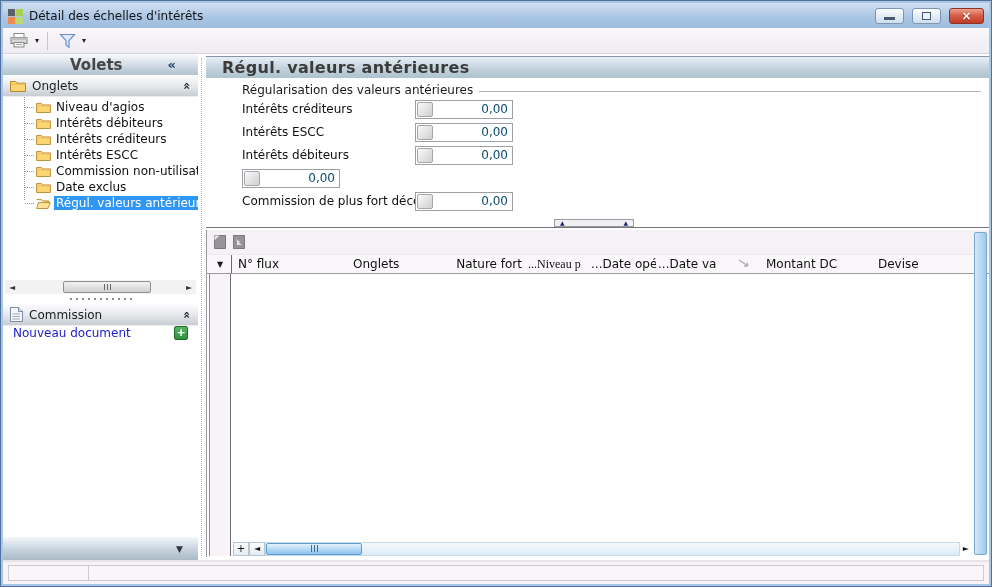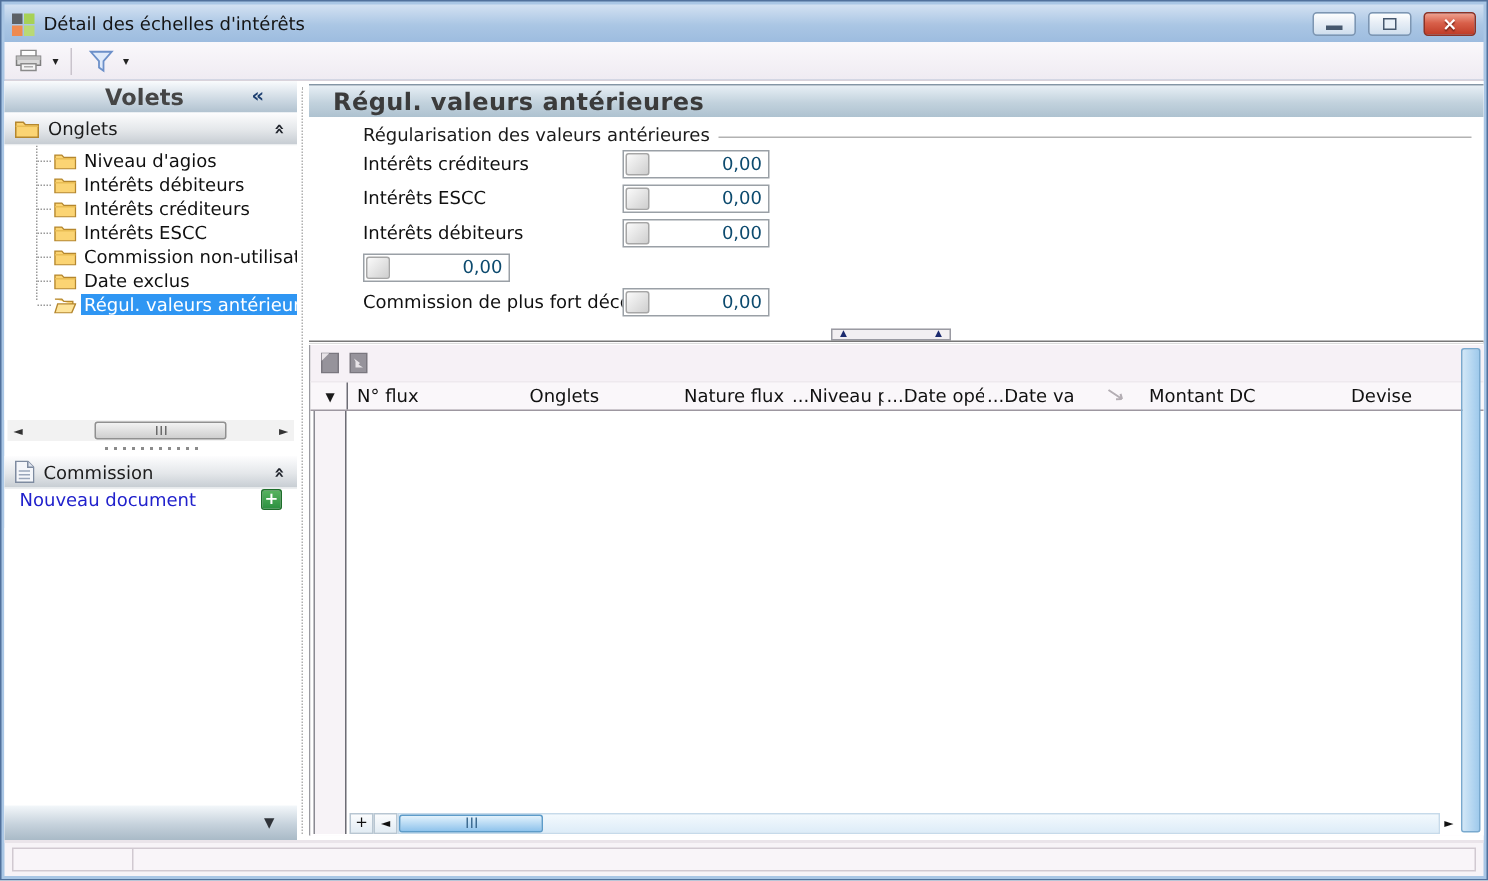--- a/index.html
+++ b/index.html
@@ -143,24 +143,24 @@
     height:20px; display:flex; align-items:center; background:#faf7fa;
     border-top:1px solid #eee9ee; border-bottom:1px solid #9d97a0;
     font-size:12px; color:#101010; padding-left:2px;
   }
   .gh-cell { white-space:nowrap; overflow:hidden; }
   .gh-sel { width:23px; flex:none; text-align:center; border-right:1px solid #6d6d75; align-self:stretch;
     display:flex; align-items:center; justify-content:center; }
   .gh-sel span { font-size:8px; color:#1a1a1a; }
   .c1{width:114px; padding-left:6px;} .c2{width:110px; padding-left:7px;}
   .c3{width:70px; text-align:right; padding-right:4px;}
-  .c4{width:63px; padding-left:2px;} .c5{width:67px; padding-left:2px;}
+  .c4{width:63px; padding-left:2px;font-family:Liberation Serif, serif;} .c5{width:67px; padding-left:2px;}
   .c6{width:110px; padding-left:2px; display:flex; align-items:center; gap:22px;}
   .c7{width:112px; padding-right:4px;}
-  .c8{width:92px; text-align:center; padding-right:6px;}
+  .c8{width:92px; text-align:left; padding-right:6px;}
 
   .grid-lower { flex:1; position:relative; background:#fff; min-height:0; }
   .sel-col { position:absolute; left:2px; top:0; bottom:1px; width:22px;
     background:#f7f3f7; border-left:1px solid #8a8a92; border-right:1px solid #6d6d75; }
 
   .grid-bottom { position:absolute; left:26px; right:17px; bottom:1px; height:15px; display:flex; align-items:center; }
   .gb-btn { width:16px; height:14px; border:1px solid #b8c6d2; background:linear-gradient(#fbfcfd,#e2ecf4);
     font-size:10px; line-height:12px; text-align:center; color:#111; flex:none; }
   .gb-arrow { font-size:8px; }
   .gb-track { flex:1; height:14px; position:relative; background:linear-gradient(#f3f9fd,#ddecf8);
@@ -408,21 +408,21 @@
             <path d="M4 4 l4 3 -1 1 3 2 -5 0 0 -4 z" fill="#e8e4e8"></path>
           </svg>
         </div>
 
         <div class="grid-header">
           <span class="gh-sel">
               <span>▼</span>
             </span>
           <span class="gh-cell c1">N° flux</span>
           <span class="gh-cell c2">Onglets</span>
-          <span class="gh-cell c3">Nature flux</span>
+          <span class="gh-cell c3">Nature fort</span>
           <span class="gh-cell c4">...Niveau p</span>
           <span class="gh-cell c5">...Date opéra</span>
           <span class="gh-cell c6">
             <span>...Date va</span>
             <svg width="14" height="10" viewBox="0 0 14 10">
               <path d="M1 1 L10 7 M10 7 l-4 0.2 M10 7 l-1 -3.4" stroke="#b4aeb4" stroke-width="1.4" fill="none"></path>
             </svg>
           </span>
           <span class="gh-cell c7">Montant DC</span>
           <span class="gh-cell c8">Devise</span>

